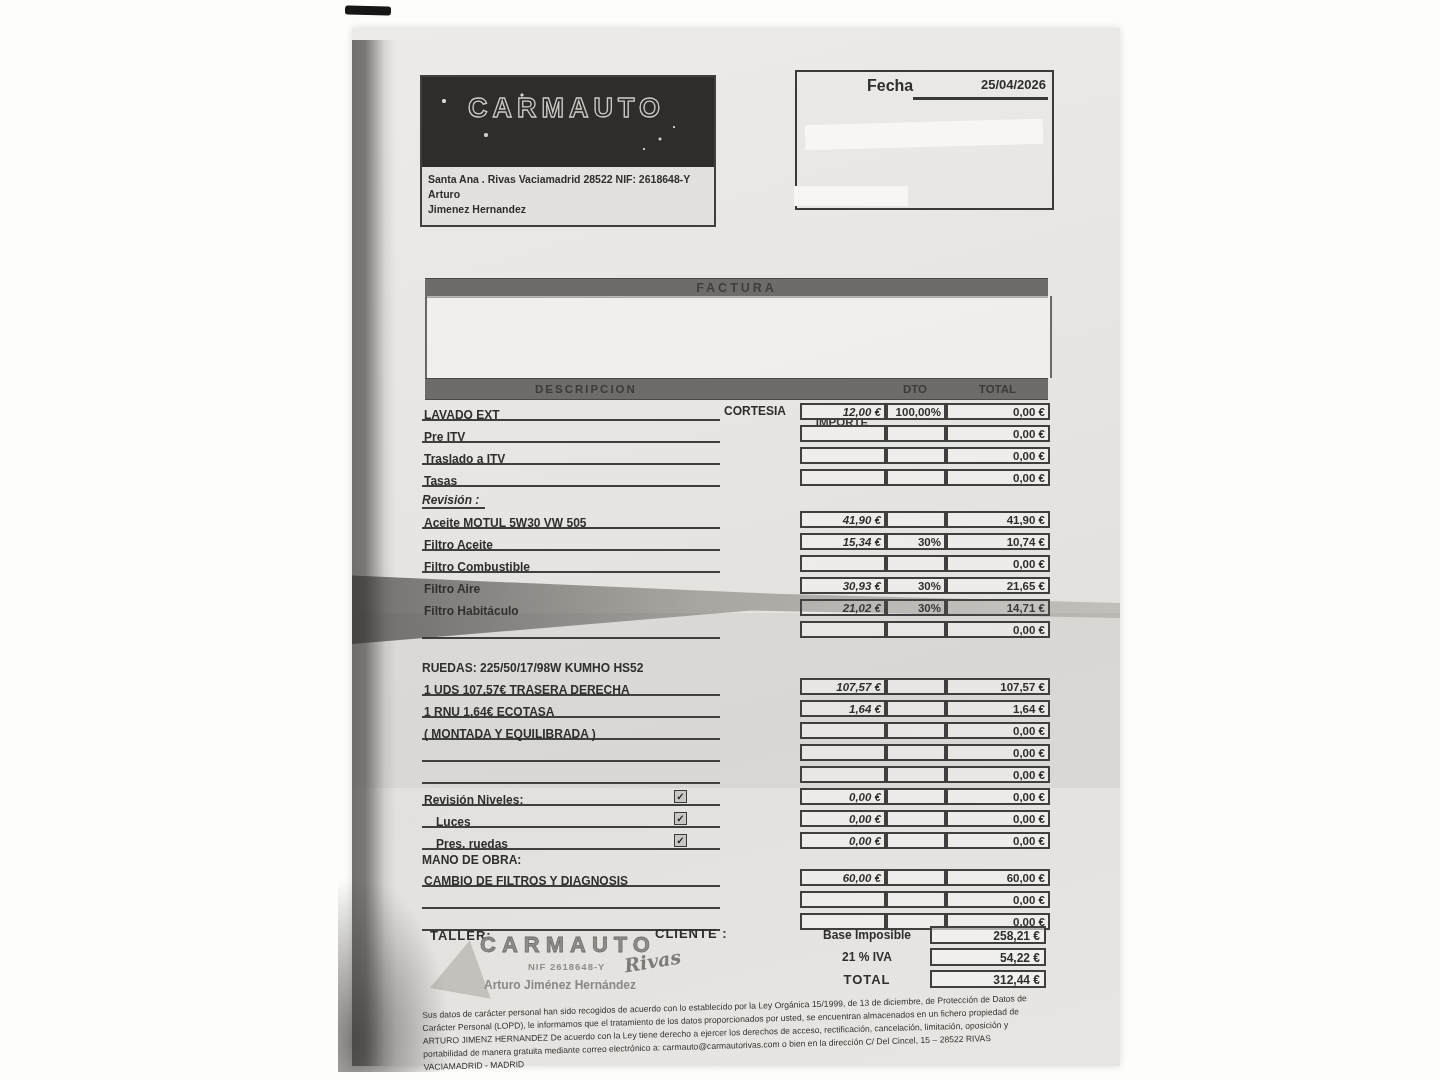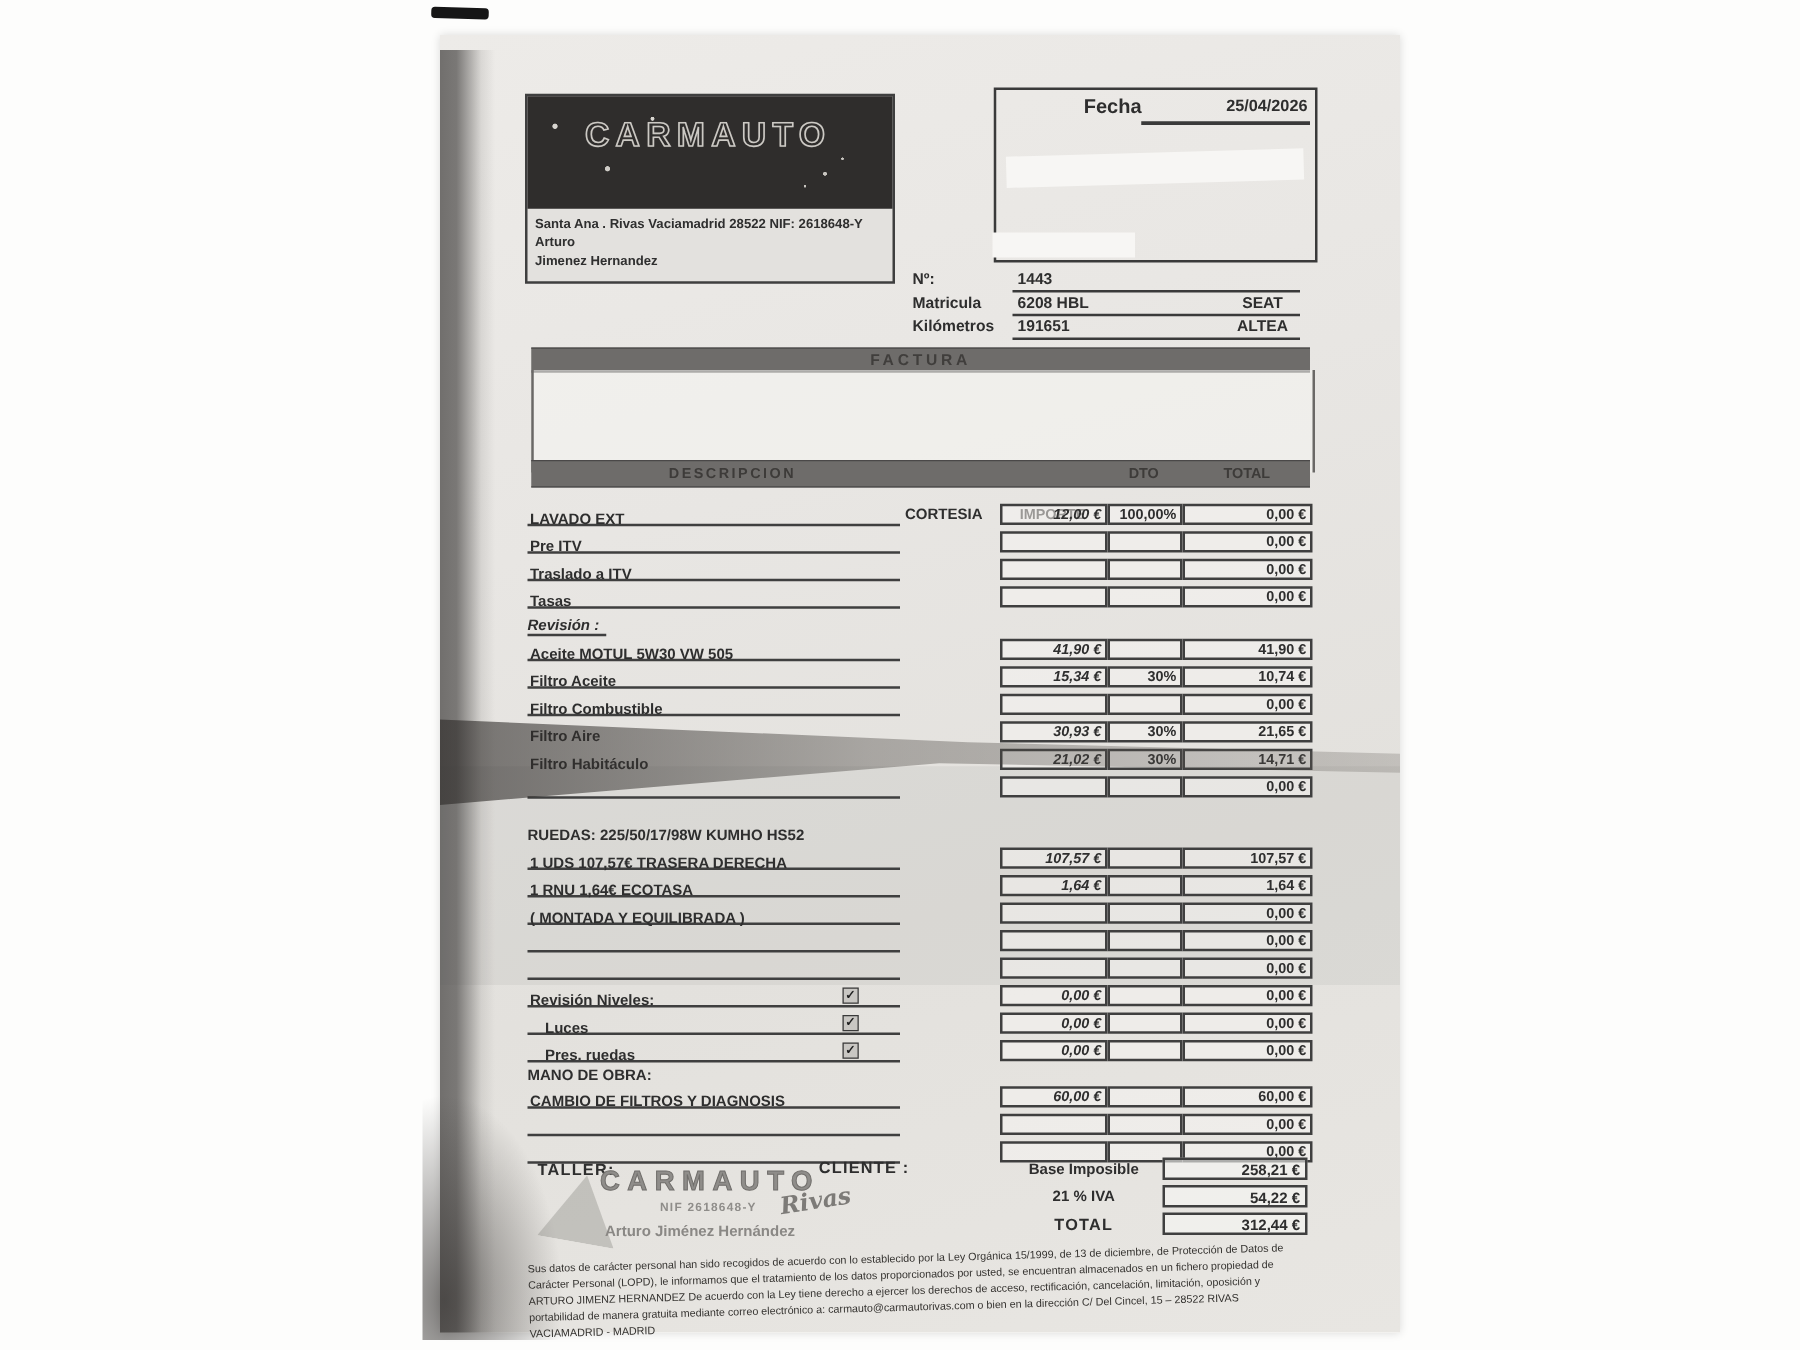--- a/index.html
+++ b/index.html
@@ -49,21 +49,21 @@
   .v-label{position:absolute;left:0;top:0;}
   .v-line{position:absolute;left:80px;width:230px;top:0;height:16px;border-bottom:2px solid #3a3a3a;}
   .v-value{position:absolute;left:84px;top:0;}
   .v-extra{position:absolute;left:230px;width:100px;text-align:center;top:0;}
   
   .factura-bar{position:absolute;left:73px;top:250px;width:623px;height:18px;background:#6e6c6a;
     border-top:1px solid #4a4848;border-bottom:1px solid #4a4848;
     text-align:center;font-weight:bold;font-size:12.5px;color:#403e3c;letter-spacing:3px;line-height:18px;}
   .client-box{position:absolute;left:73px;top:268px;width:623px;height:82px;
     border-left:2px solid #6a6866;border-right:2px solid #6a6866;background:rgba(246,245,243,0.55);}
-  .cols-bar{position:absolute;left:73px;top:340px;width:623px;height:20px;background:#6e6c6a;
+  .cols-bar{position:absolute;left:73px;top:350px;width:623px;height:20px;background:#6e6c6a;
     border-top:1px solid #4a4848;border-bottom:1px solid #4a4848;
     color:#3d3b39;font-weight:bold;font-size:11.5px;line-height:20px;}
   .cols-bar span{position:absolute;top:0;}
   .col-desc{left:110px;letter-spacing:2px;}
   .col-imp{left:385px;width:64px;text-align:center;margin-top:33px;}
   .col-dto{left:465px;width:50px;text-align:center;}
   .col-tot{left:530px;width:85px;text-align:center;}
   .rows{position:absolute;left:70px;top:374px;width:628px;}
   .item{position:relative;height:22px;}
   .desc{position:absolute;left:2px;top:6px;font-size:12px;font-weight:bold;white-space:nowrap;}
@@ -125,39 +125,20 @@
   </div>
 
   <div class="fechabox">
     <span class="fecha-label">Fecha</span>
     <span class="fecha-value">25/04/2026</span>
     <div class="fecha-underline"></div>
     <div class="redact r1"></div>
     <div class="redact r2"></div>
   </div>
 
-  <div class="vehicle">
-    <div class="v-row">
-      <span class="v-line"></span>
-      <span class="v-label">Nº:</span>
-      <span class="v-value">1443</span>
-    </div>
-    <div class="v-row">
-      <span class="v-line"></span>
-      <span class="v-label">Matricula</span>
-      <span class="v-value">6208 HBL</span>
-      <span class="v-extra">SEAT</span>
-    </div>
-    <div class="v-row">
-      <span class="v-line"></span>
-      <span class="v-label">Kilómetros</span>
-      <span class="v-value">191651</span>
-      <span class="v-extra">ALTEA</span>
-    </div>
-  </div>
 
   <div class="factura-bar">FACTURA</div>
   <div class="client-box"></div>
   <div class="cols-bar">
     <span class="col-desc">DESCRIPCION</span>
     <span class="col-imp">IMPORTE</span>
     <span class="col-dto">DTO</span>
     <span class="col-tot">TOTAL</span>
   </div>
 

